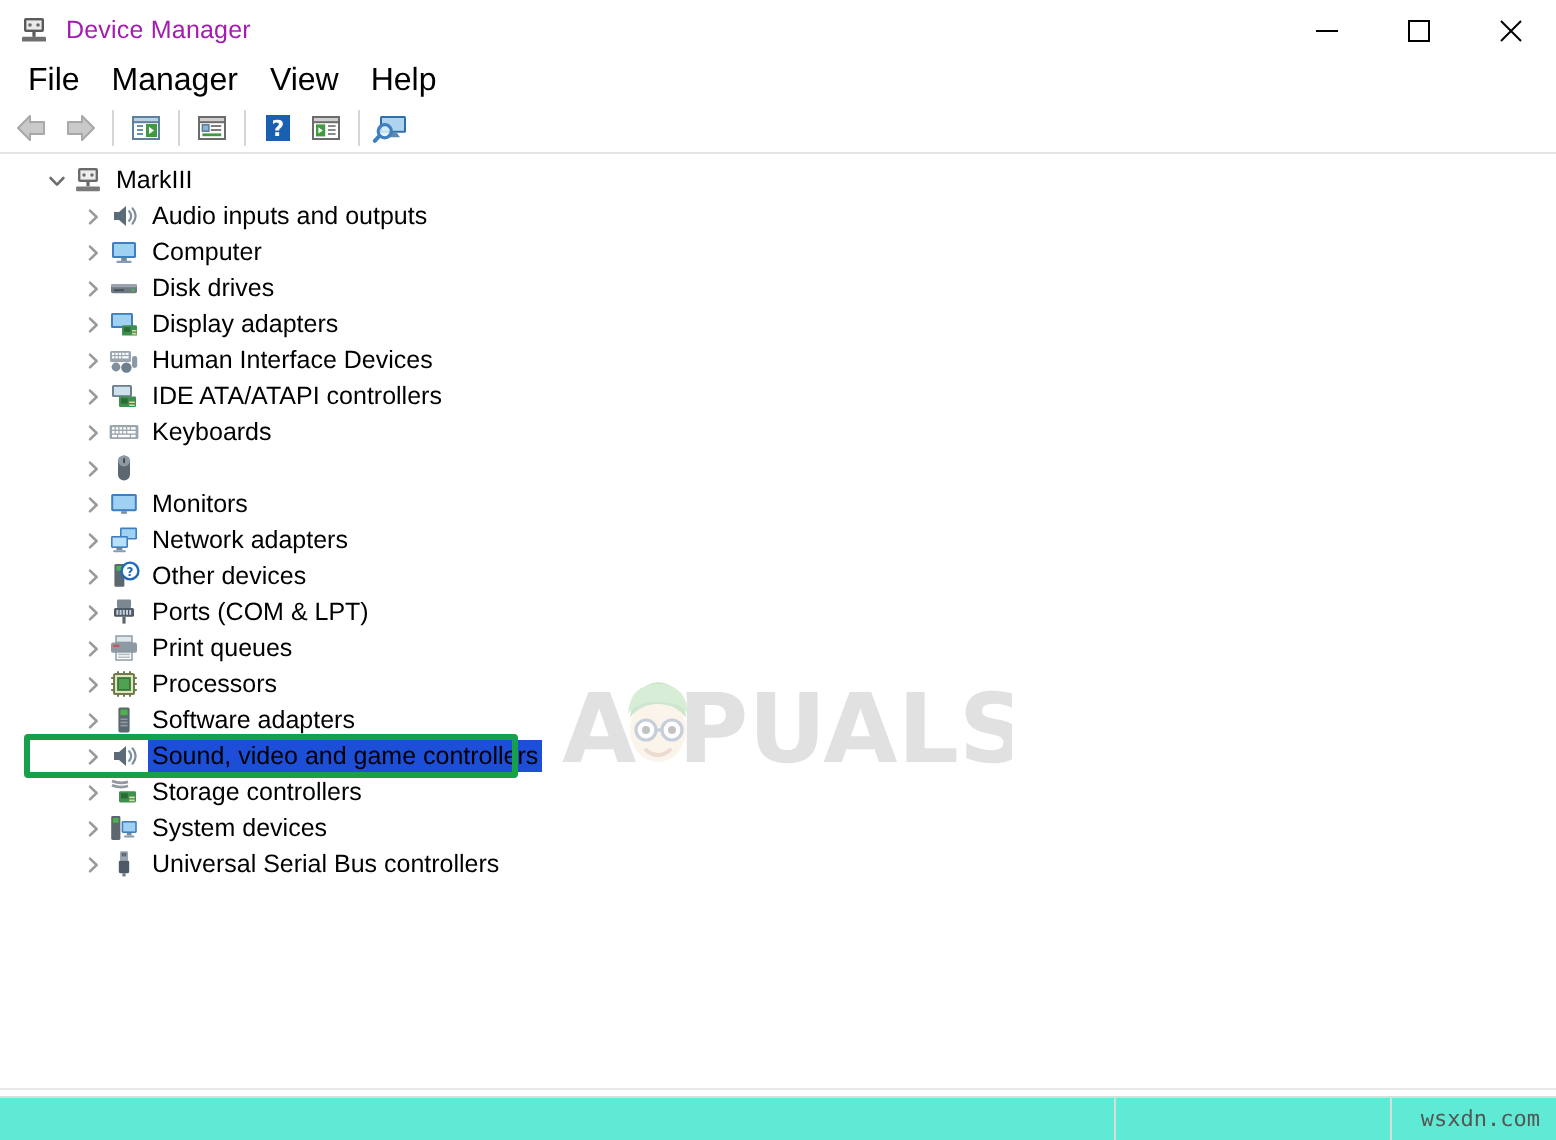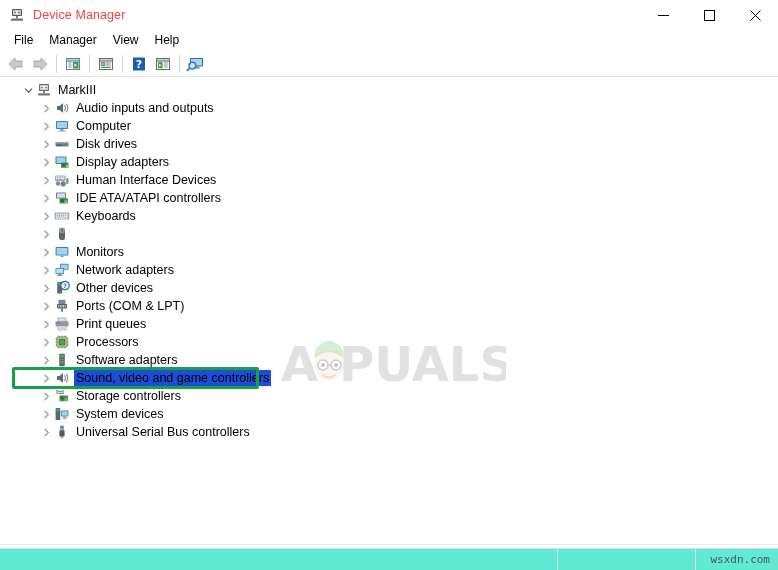--- a/index.html
+++ b/index.html
@@ -38,21 +38,21 @@
   .titlebar-icon {
     width: 16px;
     height: 16px;
     margin-left: 9px;
     margin-right: 8px;
     position: relative;
     flex: 0 0 auto;
   }
   .titlebar-title {
     font-size: 12.5px;
-    color: #ef4444;
+    color: #a21caf;
     letter-spacing: 0.1px;
   }
   .winbtns {
     position: absolute;
     right: 0;
     top: 0;
     height: 30px;
     display: flex;
   }
   .winbtn {
@@ -70,21 +70,21 @@
   
   .menubar {
     height: 21px;
     min-height: 21px;
     background: #ffffff;
     display: flex;
     align-items: center;
     padding-left: 6px;
   }
   .menuitem {
-    font-size: 12px;
+    font-size: 16px;
     color: #000000;
     padding: 2px 8px;
     line-height: 15px;
     cursor: default;
   }
 
   
   .toolbar {
     height: 26px;
     min-height: 26px;

